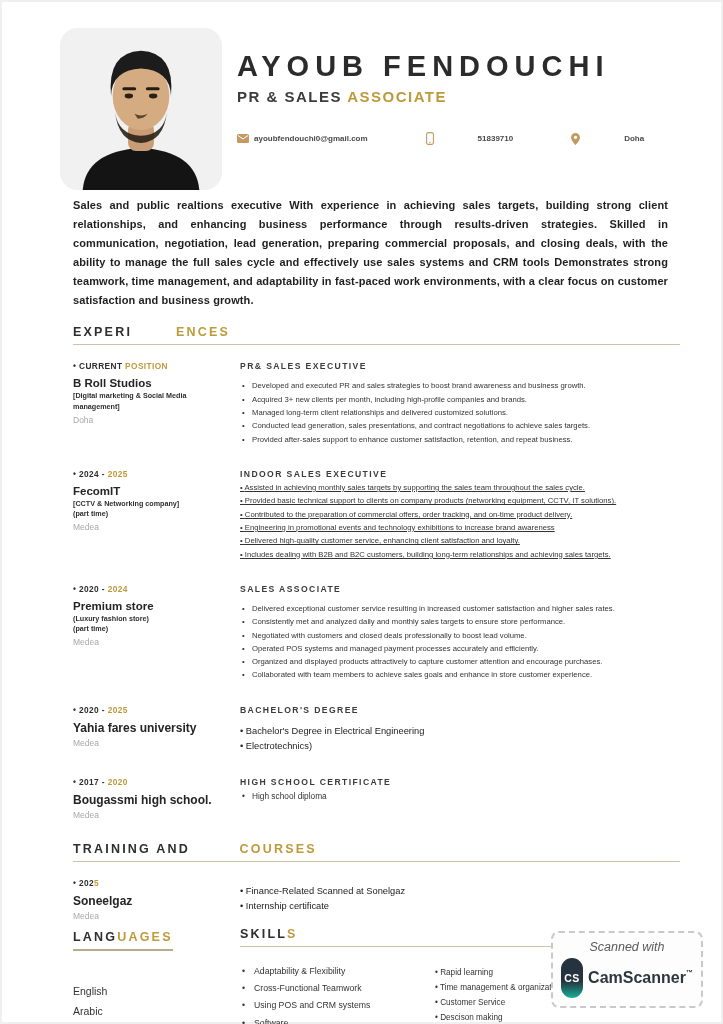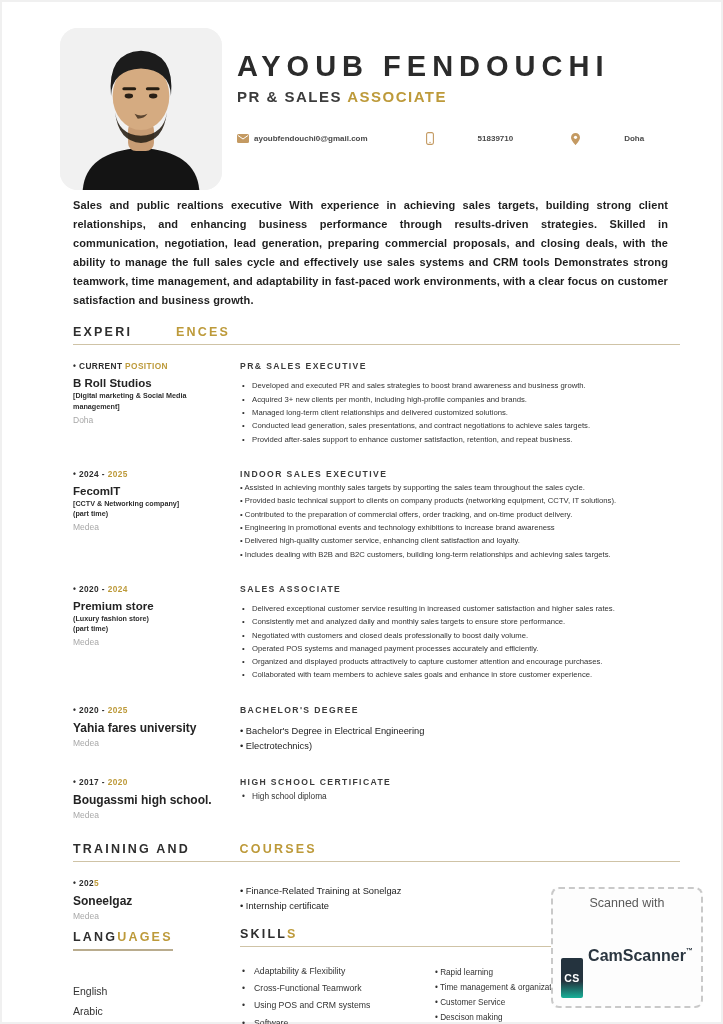--- a/index.html
+++ b/index.html
@@ -65,21 +65,21 @@
     margin-bottom:9px;
   }
   .role.tight { margin-bottom:3px; }
 
   ul.bullets { list-style:none; }
   ul.bullets li {
     font-size:7.7px; color:#333; line-height:1.6;
     padding-left:12px; position:relative; margin-bottom:1px;
   }
   ul.bullets li::before { content:"•"; position:absolute; left:2px; }
-  ul.bullets.flush li { padding-left:0; }
+  ul.bullets.flush li { padding-left:0;text-decoration:underline; }
   ul.bullets.flush li::before { content:"• "; position:static; }
   ul.bullets.big li { font-size:9.3px; color:#222; line-height:1.55; padding-left:0; }
   ul.bullets.big li::before { content:"• "; position:static; }
 
   
   .bottom-row { display:grid; grid-template-columns:167px 1fr; margin-top:4px; }
   .lang-head, .skills-head {
     font-size:12.5px; font-weight:bold; letter-spacing:2.2px; padding-bottom:5px;
   }
   .lang-head { display:inline-block; border-bottom:2px solid #b9ac8e; }
@@ -93,28 +93,27 @@
   ul.skills2 { list-style:none; padding-top:2px; }
   ul.skills2 li { font-size:8.2px; color:#333; line-height:1.85; }
   ul.skills2 li::before { content:"• "; }
 
   
   .badge {
     position:absolute; right:20px; bottom:16px; width:152px;
     border:2px dashed #c9c9c9; border-radius:8px; background:#fdfdfd;
     padding:7px 6px 8px; text-align:center;
   }
-  .badge .line1 { font-size:12.5px; color:#5a5a5a; margin-bottom:4px; }
+  .badge .line1 { font-size:12.5px; color:#5a5a5a; margin-bottom:4px;font-style:italic; }
   .badge .brand-row { display:flex; align-items:center; justify-content:center; gap:5px; }
   .cs-icon {
-    width:22px; height:40px; border-radius:2px; color:#fff;
+    width:22px; height:40px; border-radius:11px; color:#fff;
     background:linear-gradient(180deg, #24333e 0%, #24333e 58%, #17b198 100%);
     font-size:10.5px; font-weight:bold; display:flex; align-items:center; justify-content:center;
     letter-spacing:.5px;
-    margin-top:44px;
   }
   .brand { font-size:16px; font-weight:bold; color:#2b3640; }
   .tm { font-size:7px; color:#2b3640; vertical-align:top; }
 </style>
 </head>
 <body>
 
 <div class="page">
 
   <div class="header-row">
@@ -230,21 +229,21 @@
         <div class="org-big">Premium store</div>
         <div class="org-sub">(Luxury fashion store)</div>
         <div class="org-sub">(part time)</div>
         <div class="loc">Medea</div>
       </div>
       <div class="entry-right">
         <div class="role">SALES ASSOCIATE</div>
         <ul class="bullets">
           <li>Delivered exceptional customer service resulting in increased customer satisfaction and higher sales rates.</li>
           <li>Consistently met and analyzed daily and monthly sales targets to ensure store performance.</li>
-          <li>Negotiated with customers and closed deals professionally to boost daily volume.</li>
+          <li>Negotiated with customers and closed deals professionally to boost lead volume.</li>
           <li>Operated POS systems and managed payment processes accurately and efficiently.</li>
           <li>Organized and displayed products attractively to capture customer attention and encourage purchases.</li>
           <li>Collaborated with team members to achieve sales goals and enhance in store customer experience.</li>
         </ul>
       </div>
     </div>
 
 
     <div class="entry">
       <div class="entry-left">
@@ -286,21 +285,21 @@
     <div class="entry" style="margin-bottom:6px;">
       <div class="entry-left">
         <div class="date">
           <span class="dark">202</span><span class="gold">5</span>
         </div>
         <div class="org-small">Soneelgaz</div>
         <div class="loc">Medea</div>
       </div>
       <div class="entry-right">
         <ul class="bullets big" style="padding-top:6px;">
-          <li>Finance-Related Training at Sonelgaz</li>
+          <li>Finance-Related Scanned at Sonelgaz</li>
           <li>Internship certificate</li>
         </ul>
       </div>
     </div>
 
     <div class="bottom-row">
       <div>
         <div class="lang-head">
           <span class="dark" style="color:#2e2e2e;">LANG</span><span class="gold" style="color:#bd9a3a;">UAGES</span>
         </div>

